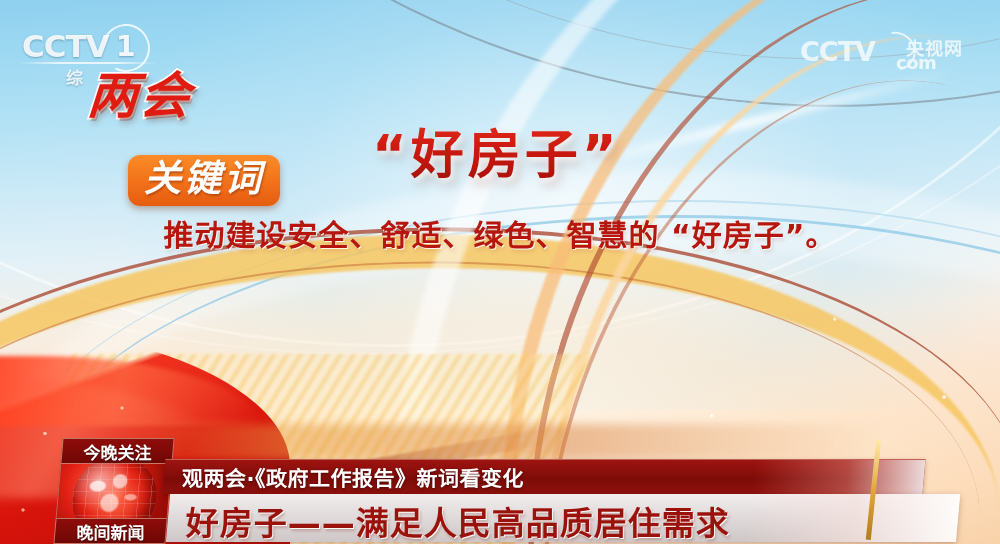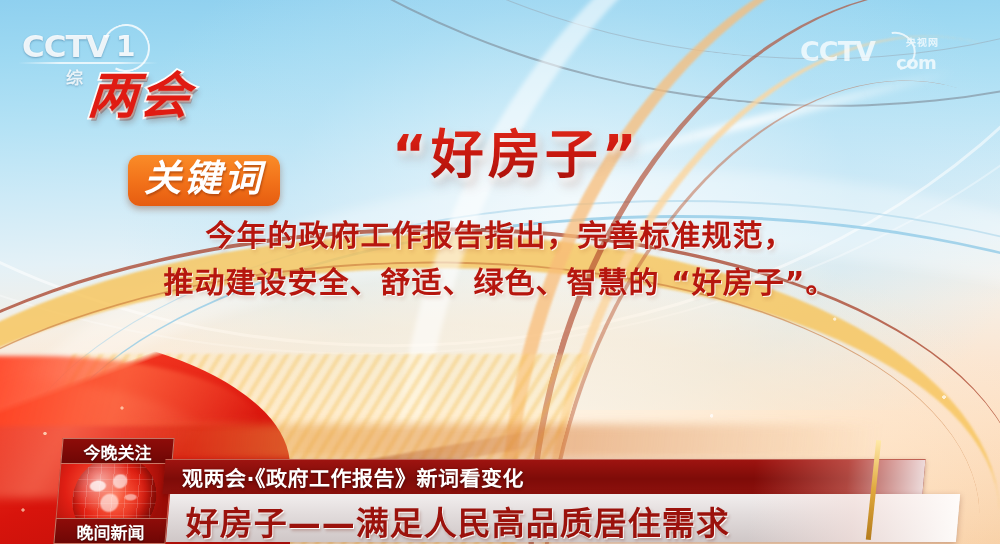--- a/index.html
+++ b/index.html
@@ -362,21 +362,21 @@
   .cctvcom .wm-com {
     position: absolute;
     left: 98px; top: 18px;
     font-size: 18px; font-weight: 700;
     letter-spacing: -0.5px;
     color: rgba(255,255,255,0.92);
   }
   .cctvcom .wm-cn {
     position: absolute;
     left: 108px; top: 0px;
-    font-size: 10px; font-weight: 700;
+    font-size: 18px; font-weight: 700;
     letter-spacing: 1px;
     color: rgba(255,255,255,0.92);
   }
   .cctvcom .wm-swoosh {
     position: absolute;
     left: 78px; top: -2px;
     width: 36px; height: 34px;
     border: 2.4px solid rgba(255,255,255,0.9);
     border-radius: 50%;
     border-left-color: transparent;
@@ -428,21 +428,20 @@
     left: 372px; top: 112px;
     font-size: 53px;
     font-weight: 900;
     letter-spacing: 4px;
     background: linear-gradient(180deg, #e8321f 0%, #cf1a10 45%, #a4100a 100%);
     -webkit-background-clip: text;
     background-clip: text;
     color: transparent;
     text-shadow: none;
     filter: drop-shadow(2px 3px 3px rgba(255,255,255,0.9)) drop-shadow(3px 5px 5px rgba(120,40,20,0.22));
-    margin-left: 20px;
   }
 
   
   .body-text {
     position: absolute;
     left: 0; right: 0; top: 212px;
     text-align: center;
     color: #b6160e;
     font-size: 30px;
     font-weight: 700;
@@ -684,21 +683,20 @@
 
   <div class="lianghui">两会</div>
 
   <div class="keyword-badge">
     <span class="kw-text">关键词</span>
   </div>
 
   <div class="main-title">“好房子”</div>
 
   <div class="body-text">
-    <span class="bl">今年的政府工作报告指出，完善标准规范，</span>
     <span class="bl">推动建设安全、舒适、绿色、智慧的 “好房子”。</span>
   </div>
 
   <div class="lower-third">
     <div class="ribbon-right"></div>
     <div class="ribbon-right2"></div>
     <div class="banner-warm"></div>
 
     <div class="prog-block">
       <div class="prog-top">

